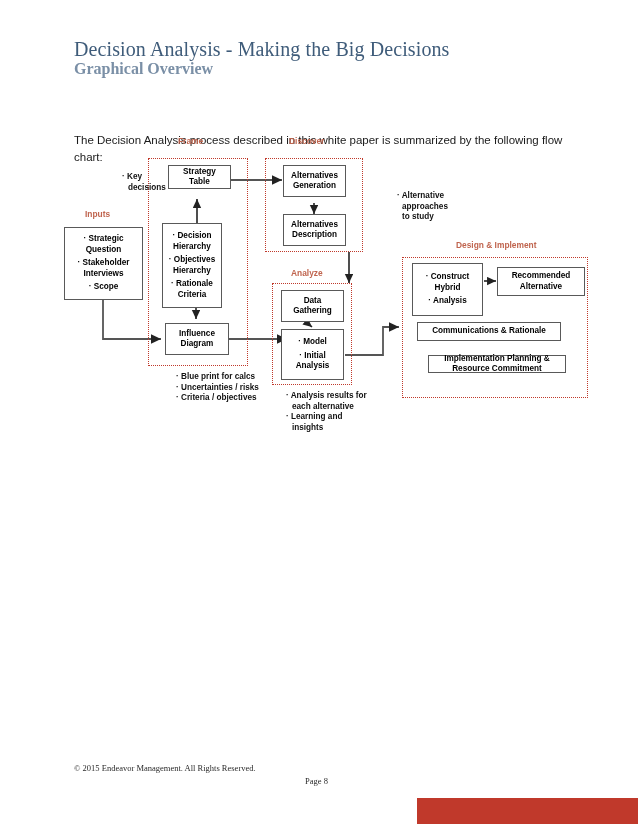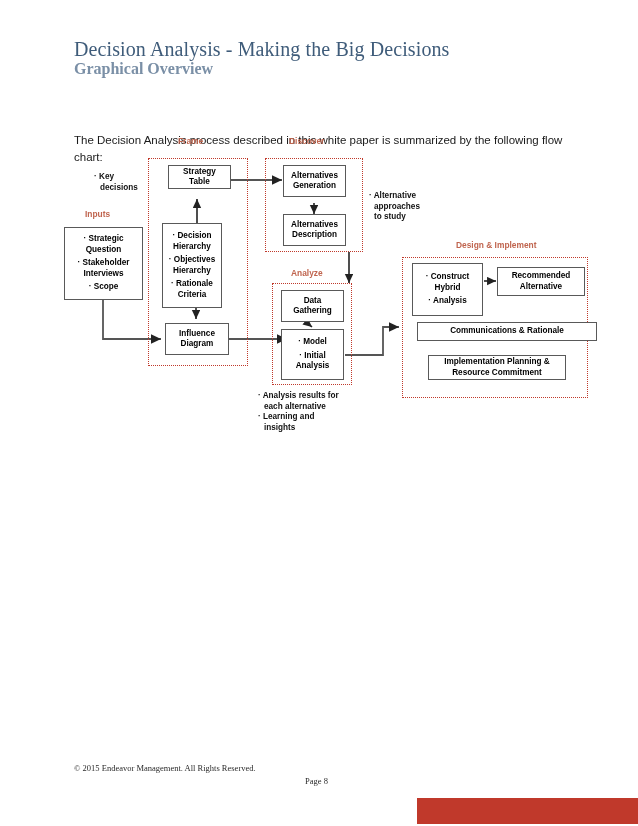--- a/index.html
+++ b/index.html
@@ -102,21 +102,21 @@
     color: #c0654f;
     white-space: nowrap;
   }
   .note {
     position: absolute;
     font-size: 8.2px;
     font-weight: bold;
     color: #111111;
     line-height: 10.5px;
   }
-  .note .nline { white-space: nowrap; display: block; }
+  .note .nline { white-space: nowrap; display: block; margin-left: 28px; }
 
   
   #footer-copyright {
     position: absolute;
     left: 74px;
     top: 763px;
     font-family: "Liberation Serif", serif;
     font-size: 8.5px;
     color: #2b2b2b;
     white-space: nowrap;
@@ -244,40 +244,45 @@
   <div class="node bullets" style="left:412px; top:263px; width:71px; height:53px;">
     <span class="bullet-row">· Construct Hybrid</span>
     <span class="bullet-row">· Analysis</span>
   </div>
 
   <div class="node" style="left:497px; top:267px; width:88px; height:29px;">
     <span class="line">Recommended</span>
     <span class="line">Alternative</span>
   </div>
 
-  <div class="node" style="left:417px; top:322px; width:180px; height:19px;">
+  <div class="node" style="left:417px; top:322px; width:144px; height:19px;">
     <span class="line">Communications &amp; Rationale</span>
   </div>
 
-  <div class="node" style="left:428px; top:355px; width:138px; height:25px;">
+  <div class="node" style="left:428px; top:355px; width:138px; height:18px;">
     <span class="line">Implementation Planning &amp;</span>
     <span class="line">Resource Commitment</span>
   </div>
 
   <div class="note" style="left:94px; top:172px;">
     <span class="nline">· Key</span>
     <span class="nline" style="padding-left:6px;">decisions</span>
   </div>
 
   <div class="note" style="left:369px; top:191px;">
     <span class="nline">· Alternative</span>
     <span class="nline" style="padding-left:5px;">approaches</span>
     <span class="nline" style="padding-left:5px;">to study</span>
   </div>
 
+  <div class="note" style="left:148px; top:372px;">
+    <span class="nline">· Blue print for calcs</span>
+    <span class="nline">· Uncertainties / risks</span>
+    <span class="nline">· Criteria / objectives</span>
+  </div>
 
   <div class="note" style="left:258px; top:391px;">
     <span class="nline">· Analysis results for</span>
     <span class="nline" style="padding-left:6px;">each alternative</span>
     <span class="nline">· Learning and</span>
     <span class="nline" style="padding-left:6px;">insights</span>
   </div>
 
 </div>
 

